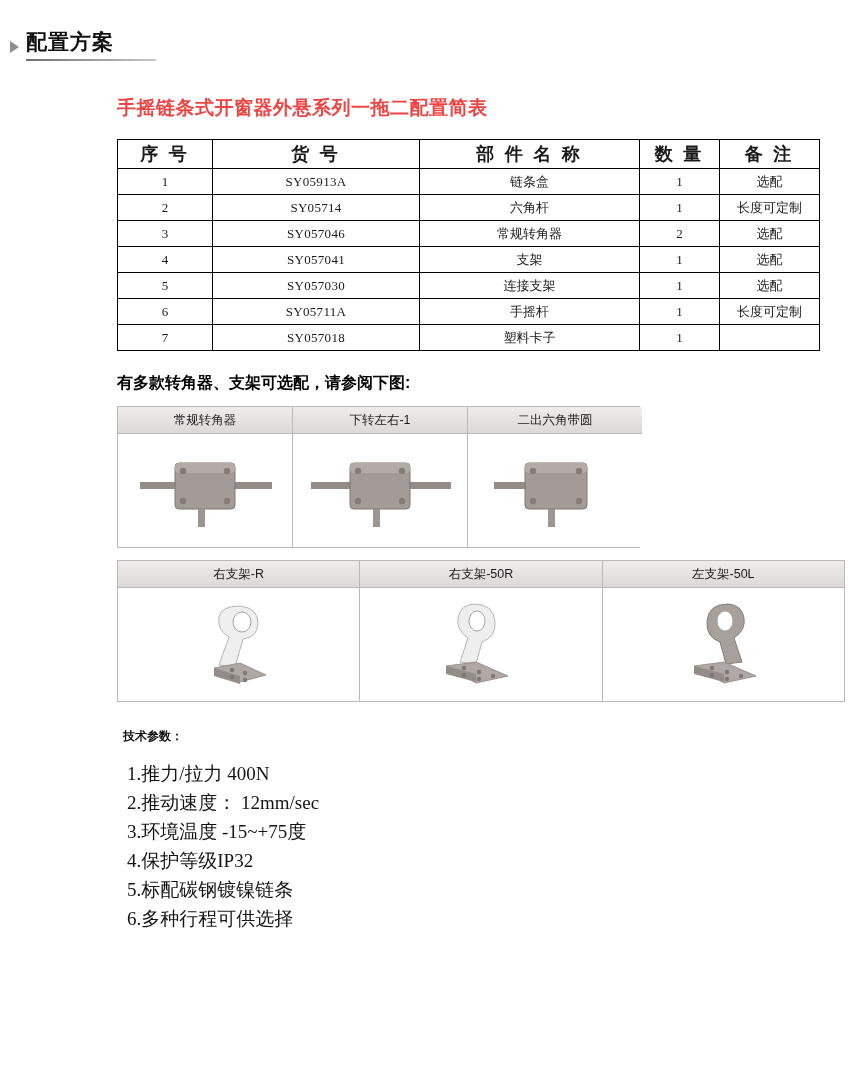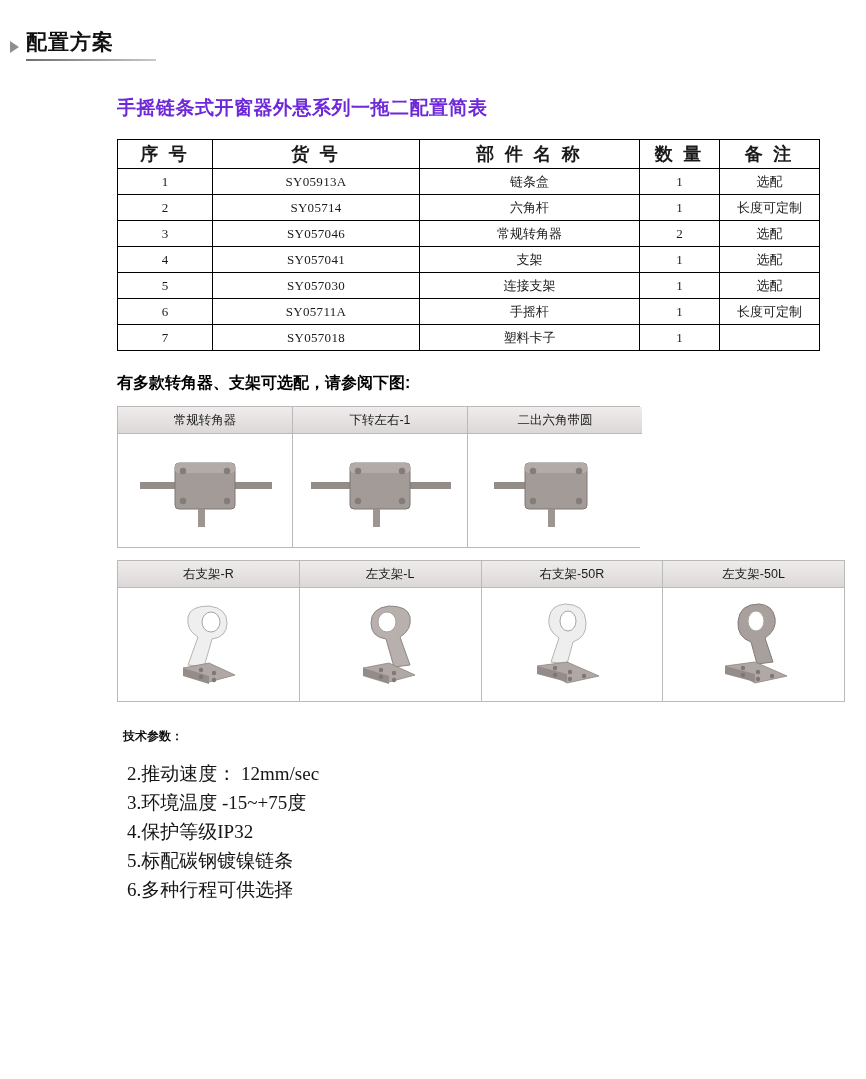--- a/index.html
+++ b/index.html
@@ -58,21 +58,21 @@
     position: absolute;
     left: 117px;
     top: 95px;
     width: 702px;
   }
 
   .doc-title {
     font-family: "Liberation Sans", "DejaVu Sans", sans-serif;
     font-size: 19px;
     font-weight: bold;
-    color: #6d28d9;
+    color: #ef4444;
     letter-spacing: 0.5px;
     margin: 0 0 18px 0;
   }
 
   
   table.spec {
     border-collapse: collapse;
     width: 702px;
     table-layout: fixed;
     font-size: 13px;
@@ -322,35 +322,20 @@
           <path d="M62 80 l26 -5 l26 12 l-26 7 z" fill="#b0a8a4" stroke="#8b8480" stroke-width="0.8"></path>
           <path d="M62 80 l0 8 l26 8 l0 -8 z" fill="#938c88"></path>
           <circle cx="80" cy="82" r="2.2" fill="#7e7774"></circle>
           <circle cx="93" cy="85" r="2.2" fill="#7e7774"></circle>
           <circle cx="80" cy="89" r="2.2" fill="#7e7774"></circle>
           <circle cx="93" cy="92" r="2.2" fill="#7e7774"></circle>
         </svg>
       </div>
     </div>
 
-    <div class="cell">
-      <div class="cell-cap">左支架-L</div>
-      <div class="cell-img">
-        <svg width="174" height="113" viewBox="0 0 174 113">
-          <path d="M86 18 q-18 2 -18 17 q0 14 15 16 l8 28 l16 -2 l-10 -28 q12 -7 10 -20 q-2 -11 -21 -11 z" fill="#b8b0ac" stroke="#8d8682" stroke-width="1"></path>
-          <ellipse cx="84" cy="34" rx="9" ry="10" fill="#ffffff" stroke="#a9a4a1" stroke-width="1"></ellipse>
-          <path d="M60 80 l26 -5 l26 12 l-26 7 z" fill="#b0a8a4" stroke="#8b8480" stroke-width="0.8"></path>
-          <path d="M60 80 l0 8 l26 8 l0 -8 z" fill="#938c88"></path>
-          <circle cx="78" cy="82" r="2.2" fill="#7e7774"></circle>
-          <circle cx="91" cy="85" r="2.2" fill="#7e7774"></circle>
-          <circle cx="78" cy="89" r="2.2" fill="#7e7774"></circle>
-          <circle cx="91" cy="92" r="2.2" fill="#7e7774"></circle>
-        </svg>
-      </div>
-    </div>
 
     <div class="cell">
       <div class="cell-cap">右支架-50R</div>
       <div class="cell-img">
         <svg width="174" height="113" viewBox="0 0 174 113">
           <path d="M80 16 q20 0 21 18 q1 15 -13 20 l-6 22 l-16 -2 l8 -24 q-12 -8 -10 -20 q2 -13 16 -14 z" fill="#efeeee" stroke="#b9b4b1" stroke-width="1"></path>
           <ellipse cx="83" cy="33" rx="8" ry="10" fill="#ffffff" stroke="#a9a4a1" stroke-width="1"></ellipse>
           <path d="M52 78 l30 -4 l32 14 l-32 7 z" fill="#b0a8a4" stroke="#8b8480" stroke-width="0.8"></path>
           <path d="M52 78 l0 8 l30 8 l0 -8 z" fill="#938c88"></path>
           <circle cx="70" cy="80" r="2.2" fill="#7e7774"></circle>
@@ -376,20 +361,21 @@
           <circle cx="76" cy="87" r="2.2" fill="#7e7774"></circle>
           <circle cx="91" cy="91" r="2.2" fill="#7e7774"></circle>
         </svg>
       </div>
     </div>
 
   </div>
 
   <div class="tech-title">技术参数：</div>
   <ul class="tech-list">
+    <li>1.推力/拉力 400N</li>
     <li>2.推动速度： 12mm/sec</li>
     <li>3.环境温度 -15~+75度</li>
     <li>4.保护等级IP32</li>
     <li>5.标配碳钢镀镍链条</li>
     <li>6.多种行程可供选择</li>
   </ul>
 
 </div>
 
 </body></html>

